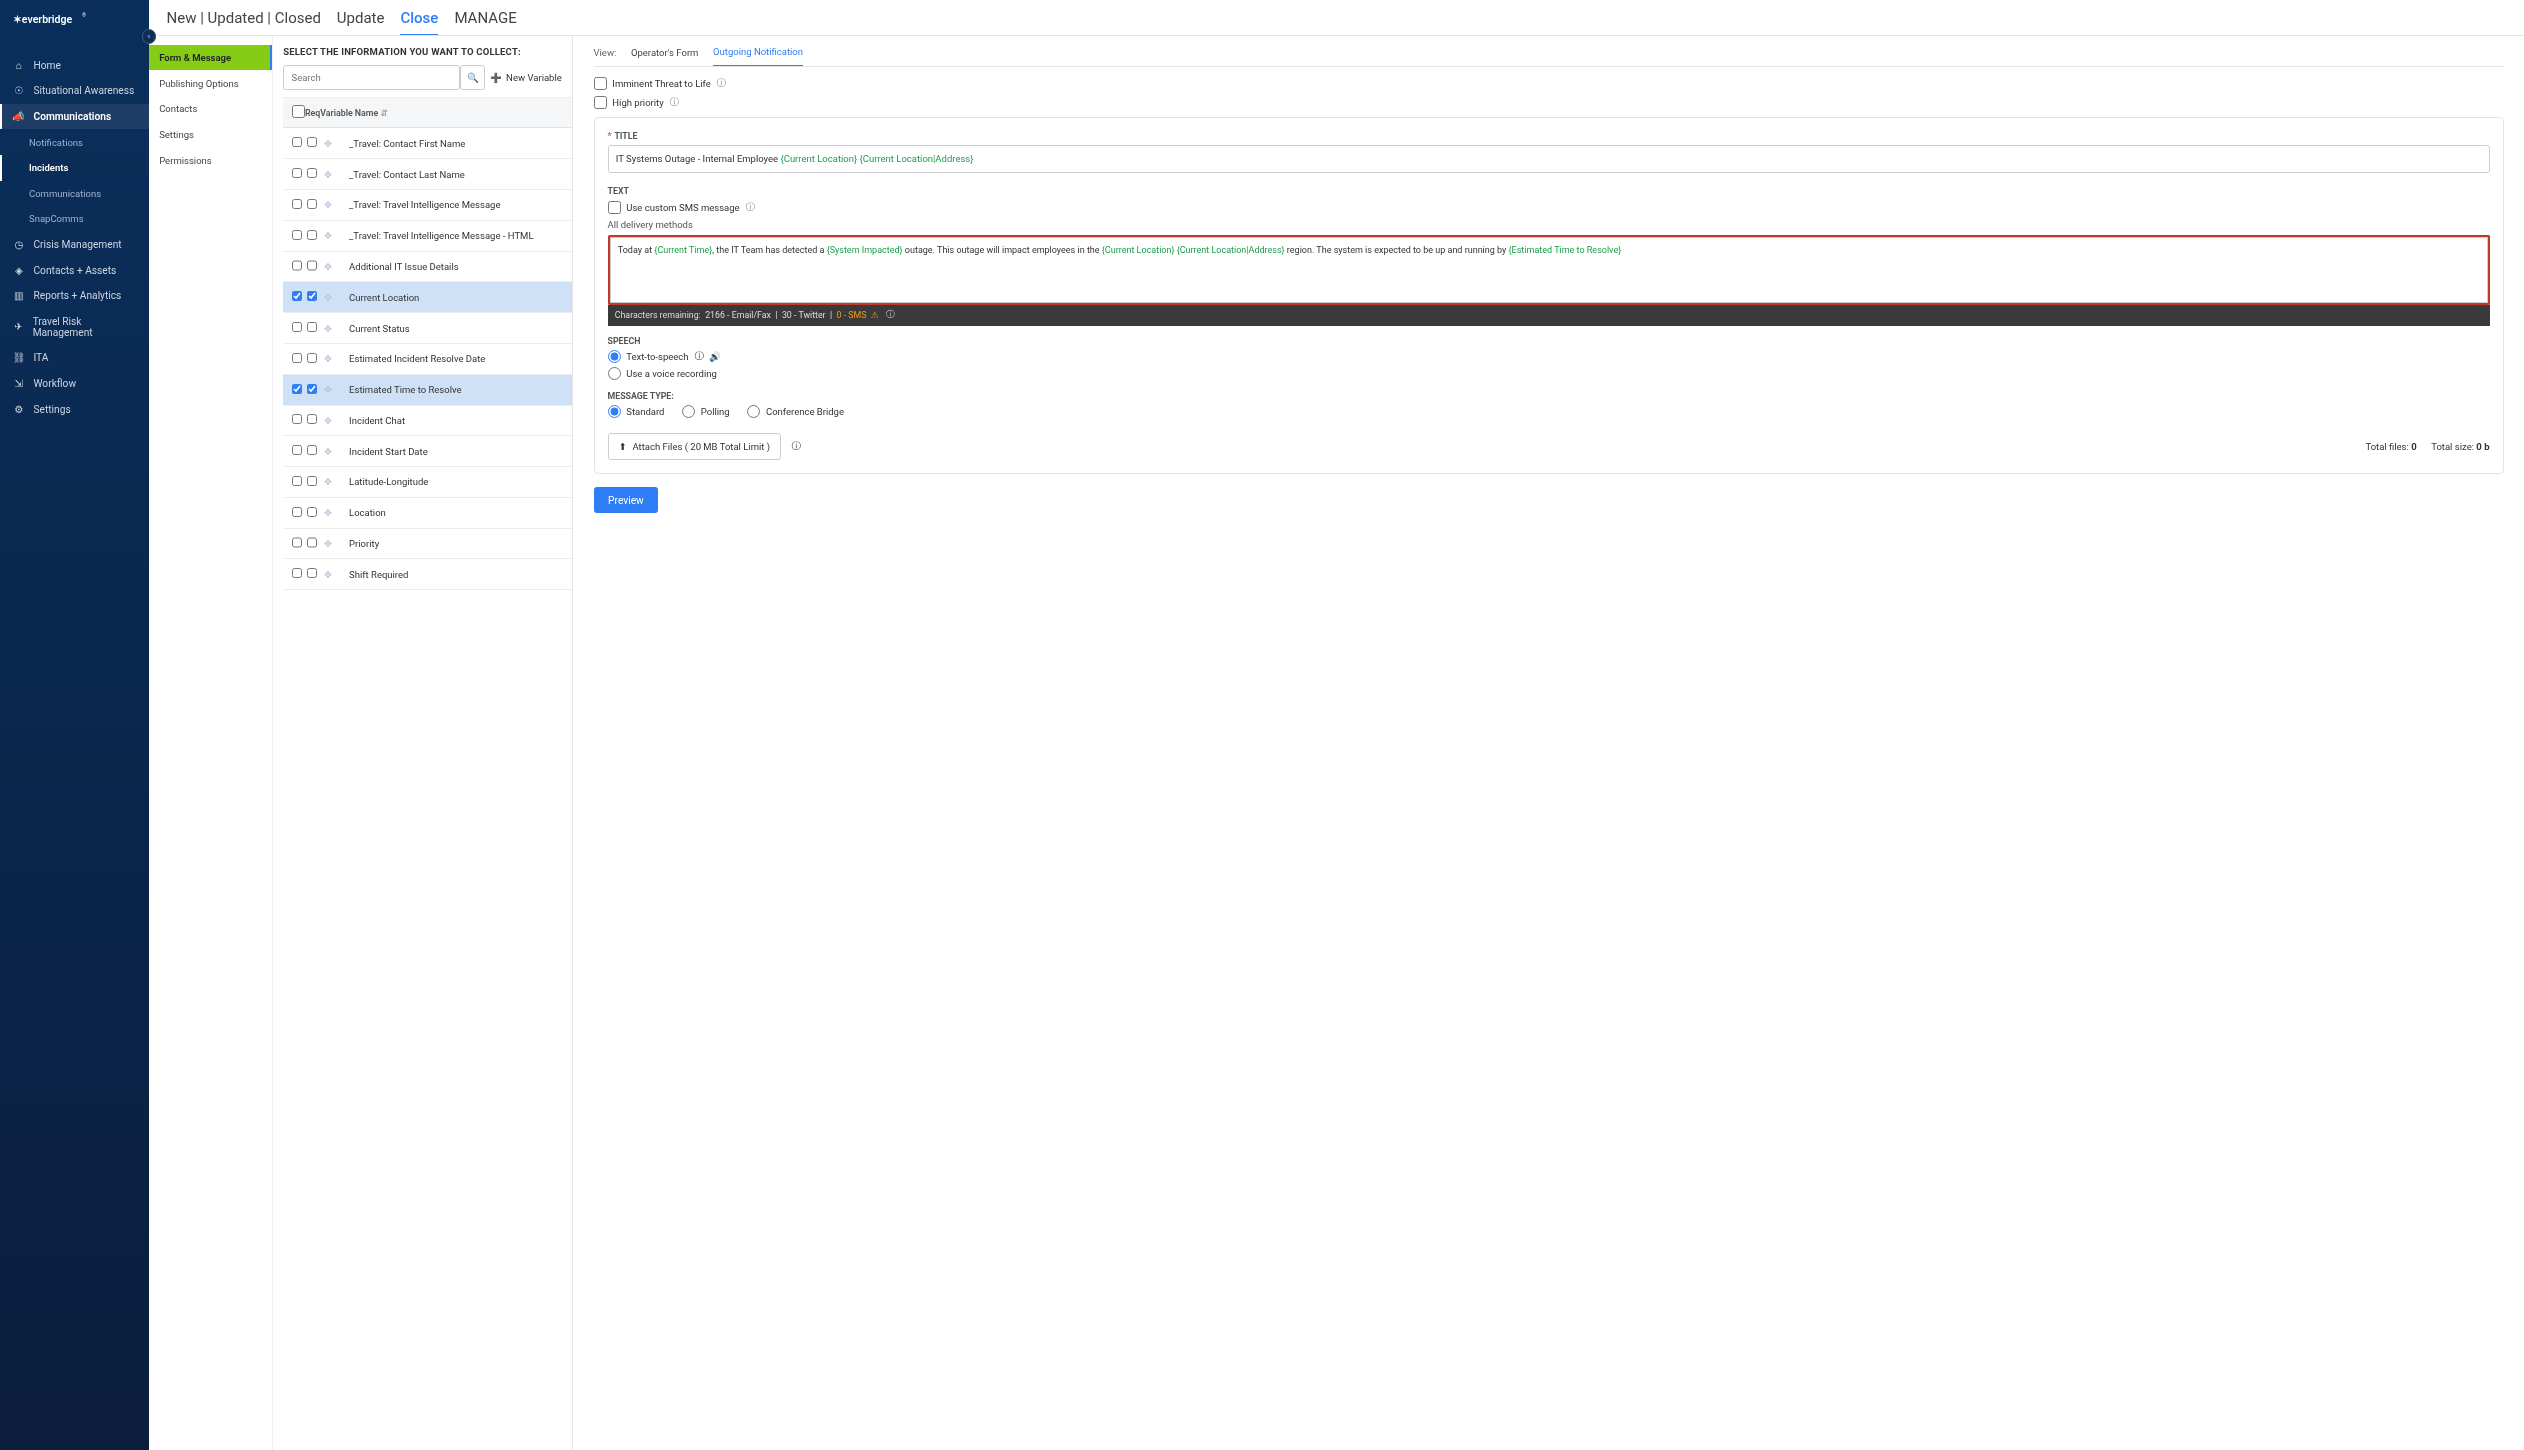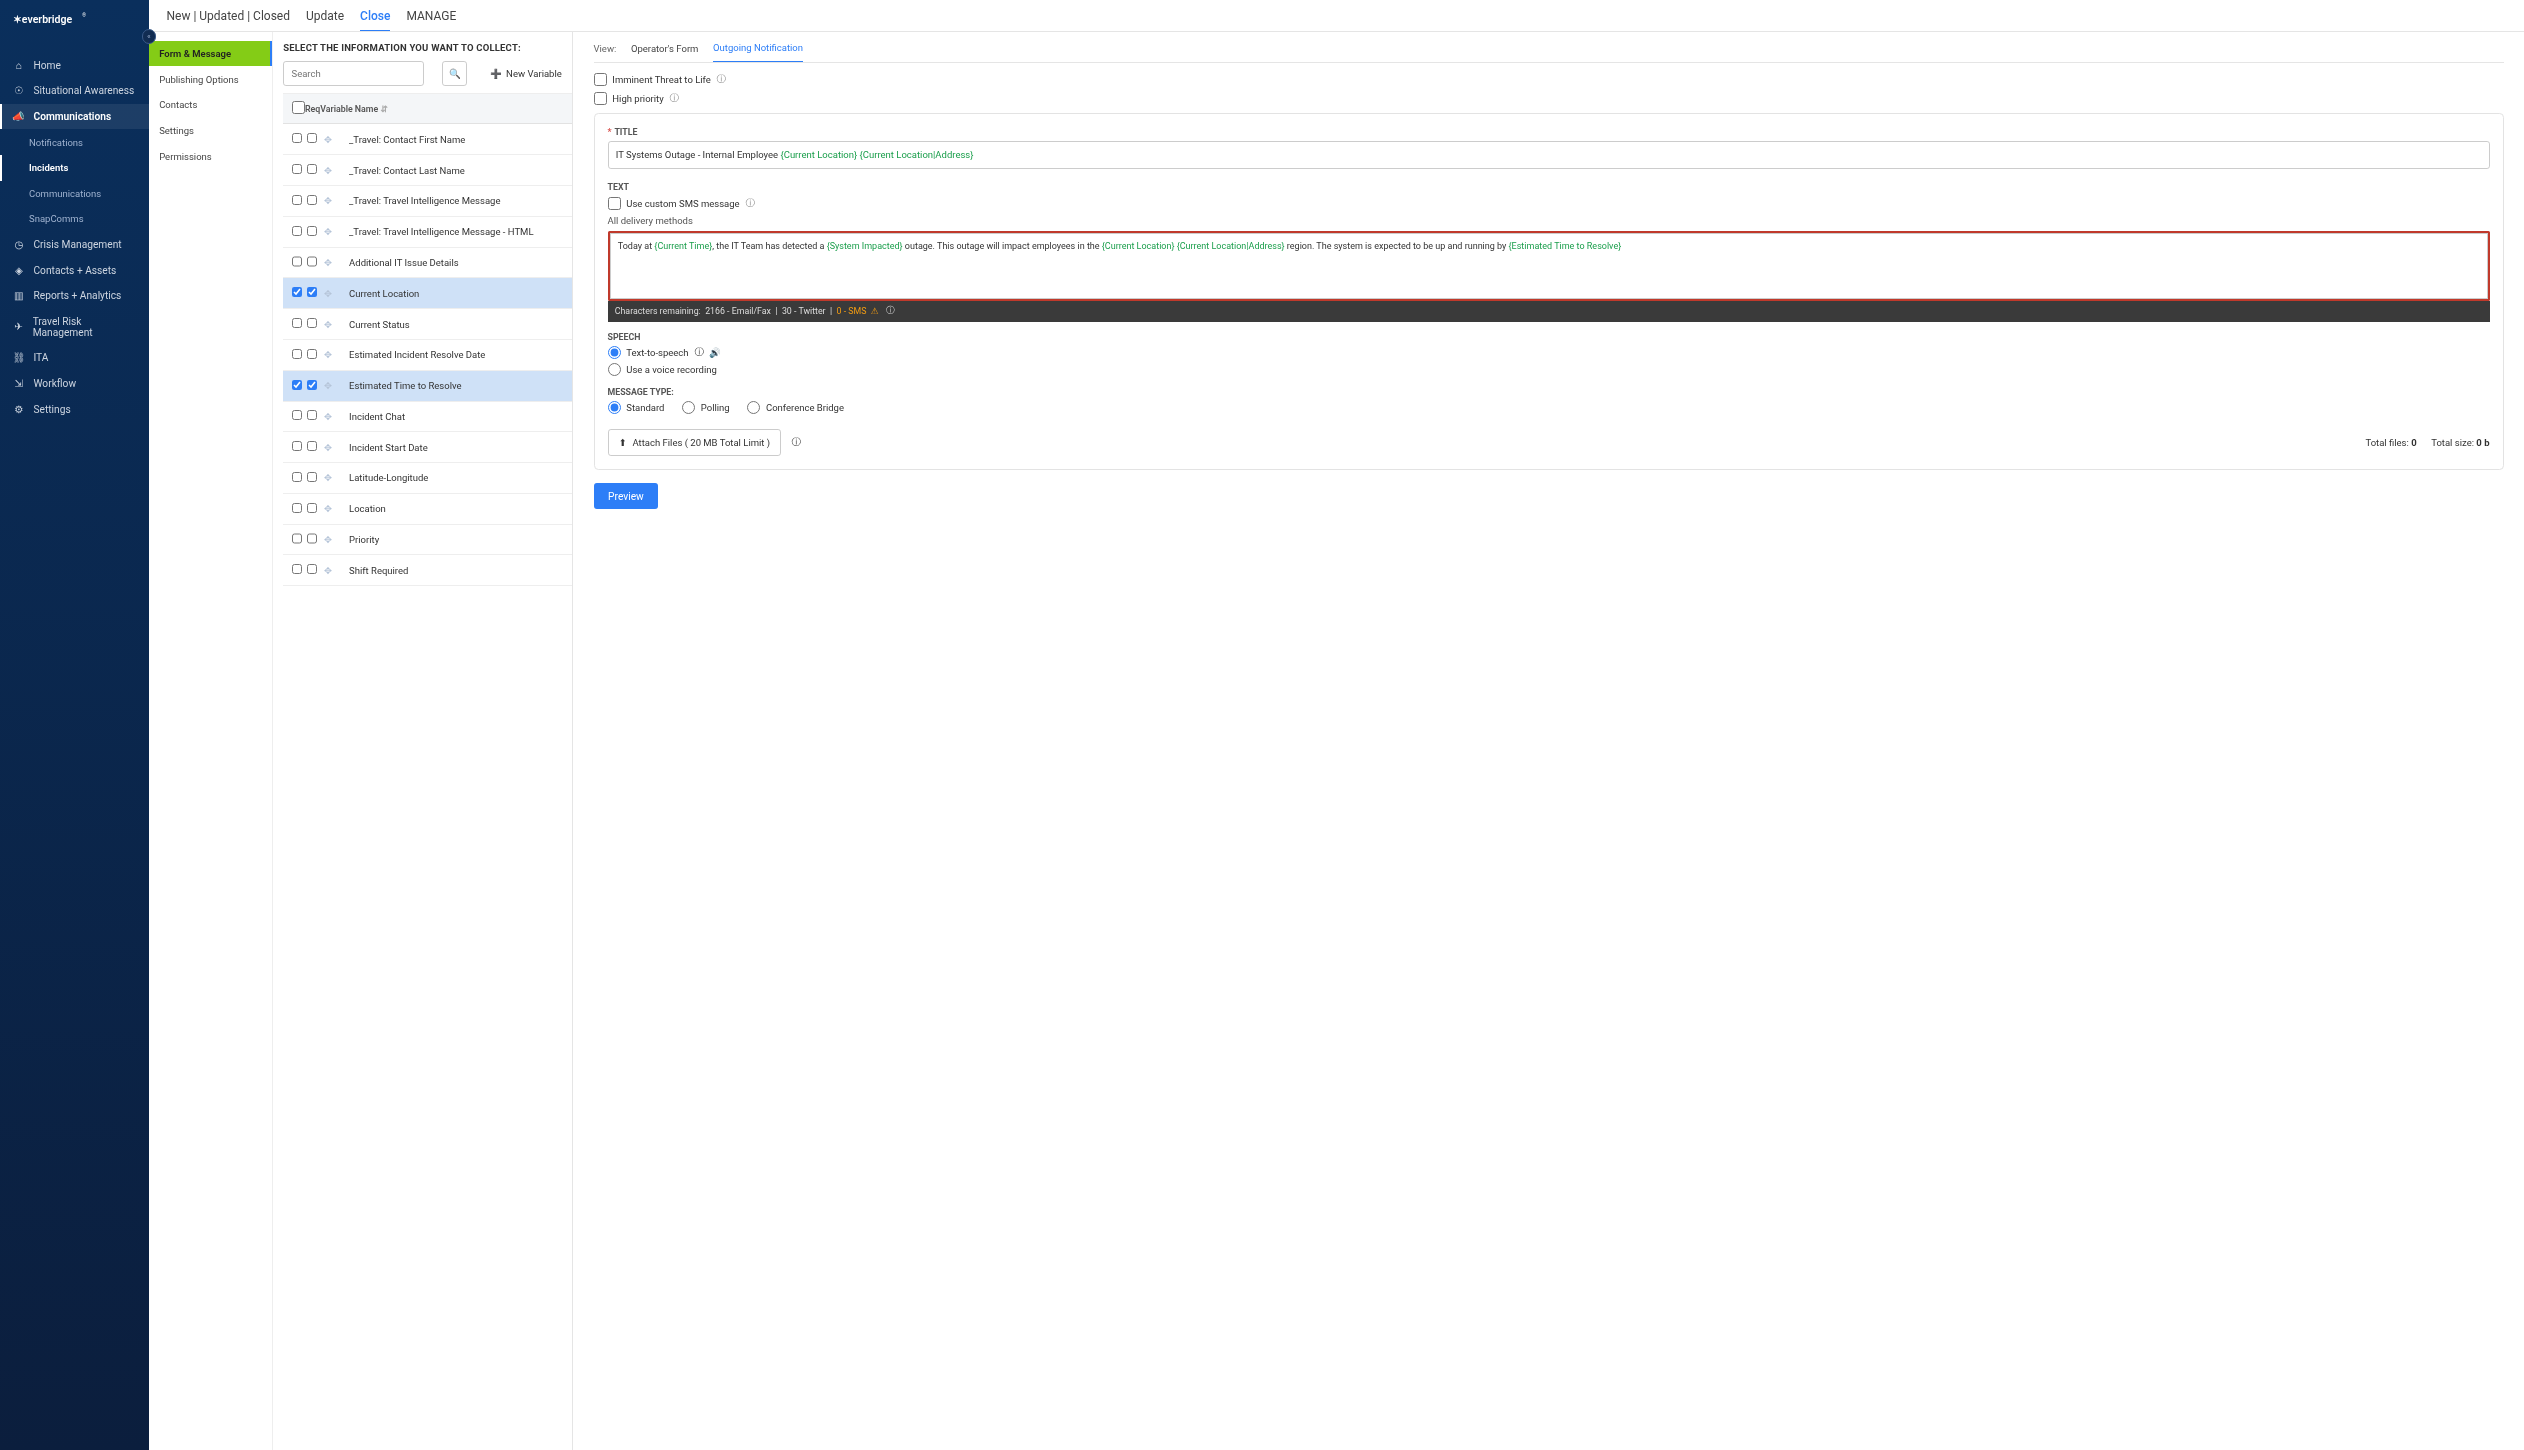--- a/index.html
+++ b/index.html
@@ -9,30 +9,30 @@
 .logo svg{width:88px;height:20.5px}
 .collapse-chip{position:absolute;top:29px;right:-7.3px;width:14.6px;height:14.6px;border-radius:7.3px;background:#112c52;border:0.7px solid #3a5a88;display:flex;align-items:center;justify-content:center;cursor:pointer;color:#8fa4c4;font-size:8px}
 .nav{list-style:none;padding-top:14.6px}
 .nav li{display:flex;align-items:center;gap:8.8px;padding:7.3px 13px;cursor:pointer;font-size:10.2px}
 .nav li.active{background:rgba(255,255,255,.08);border-left:2.2px solid #fff;padding-left:11px;font-weight:600;color:#fff}
 .nav li.sub{padding-left:29px;font-size:9.5px;color:#9fb2cf}
 .nav li.sub.active-sub{border-left:2.2px solid #fff;padding-left:27px;color:#fff}
 .nav .ico{width:11.7px;display:inline-flex;justify-content:center}
 .main{flex:1;display:flex;flex-direction:column;background:#fff;overflow:hidden}
 .topbar{display:flex;align-items:center;gap:16px;padding:8.8px 17.5px 0;border-bottom:0.7px solid #e5e5e5}
-.topbar .seg{color:#444;font-size:12px;padding-bottom:7.3px;cursor:pointer}
+.topbar .seg{color:#444;font-size:15px;padding-bottom:7.3px;cursor:pointer}
 .topbar .seg.link{color:#2d7ef7}
 .topbar .seg.active{color:#2d7ef7;border-bottom:1.5px solid #2d7ef7;font-weight:500}
 .content{flex:1;display:flex;overflow:hidden}
 .left-col{width:124px;border-right:0.7px solid #eee;padding-top:8.8px}
 .left-col .item{padding:7.3px 10.2px;font-size:9.5px;color:#444;cursor:pointer}
 .left-col .item.sel{background:#84cc16;border-right:2.2px solid #2d7ef7;font-weight:600;color:#222}
 .mid-col{width:300px;border-right:0.7px solid #e5e5e5;padding:10.2px 0 0 10.2px;display:flex;flex-direction:column;overflow:hidden}
 .mid-col h3{font-size:9.5px;font-weight:700;letter-spacing:0.2px;margin-bottom:7.3px}
-.search-row{display:flex;gap:18px;align-items:center;margin-bottom:7.3px;padding-right:10.2px}
+.search-row{display:flex;gap:0;align-items:center;margin-bottom:7.3px;padding-right:10.2px}
 .search-row input{flex:1;height:25px;border:0.7px solid #ccc;border-radius:2.9px;padding:0 7.3px;font-size:9.5px}
 .search-row .sbtn{width:25px;height:25px;border:0.7px solid #ccc;border-radius:2.9px;background:#fff;display:flex;align-items:center;justify-content:center;cursor:pointer}
 .search-row .newvar{display:flex;align-items:center;gap:4.4px;cursor:pointer;color:#333;font-size:9.5px;margin-left:4.4px}
 .var-table{flex:1;overflow-y:auto;border-top:0.7px solid #eee}
 .var-head{display:flex;align-items:center;background:#f4f6f8;border-bottom:0.7px solid #e2e2e2;padding:7.3px 8.8px;font-size:8.8px;font-weight:600;color:#555;position:sticky;top:0}
 .var-row{display:flex;align-items:center;padding:8.8px 8.8px;border-bottom:0.7px solid #eee;font-size:9.5px}
 .var-row.sel{background:#cfe1f7}
 .var-row .ck{width:14.6px}
 .var-row .ck2{width:17.5px}
 .var-row .hand{width:25px;color:#b5c4d8;cursor:grab}

